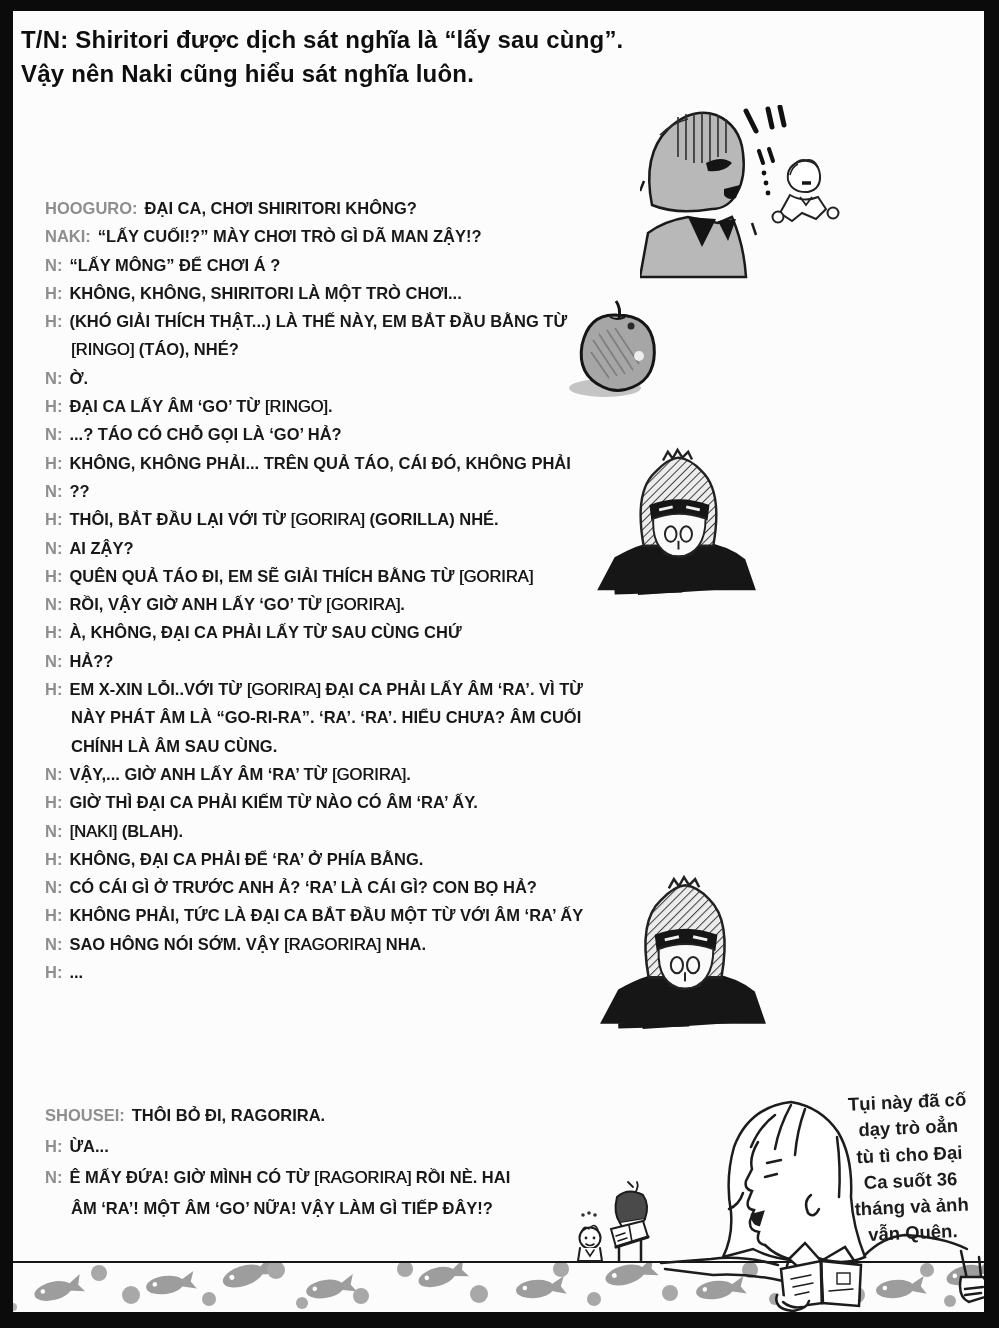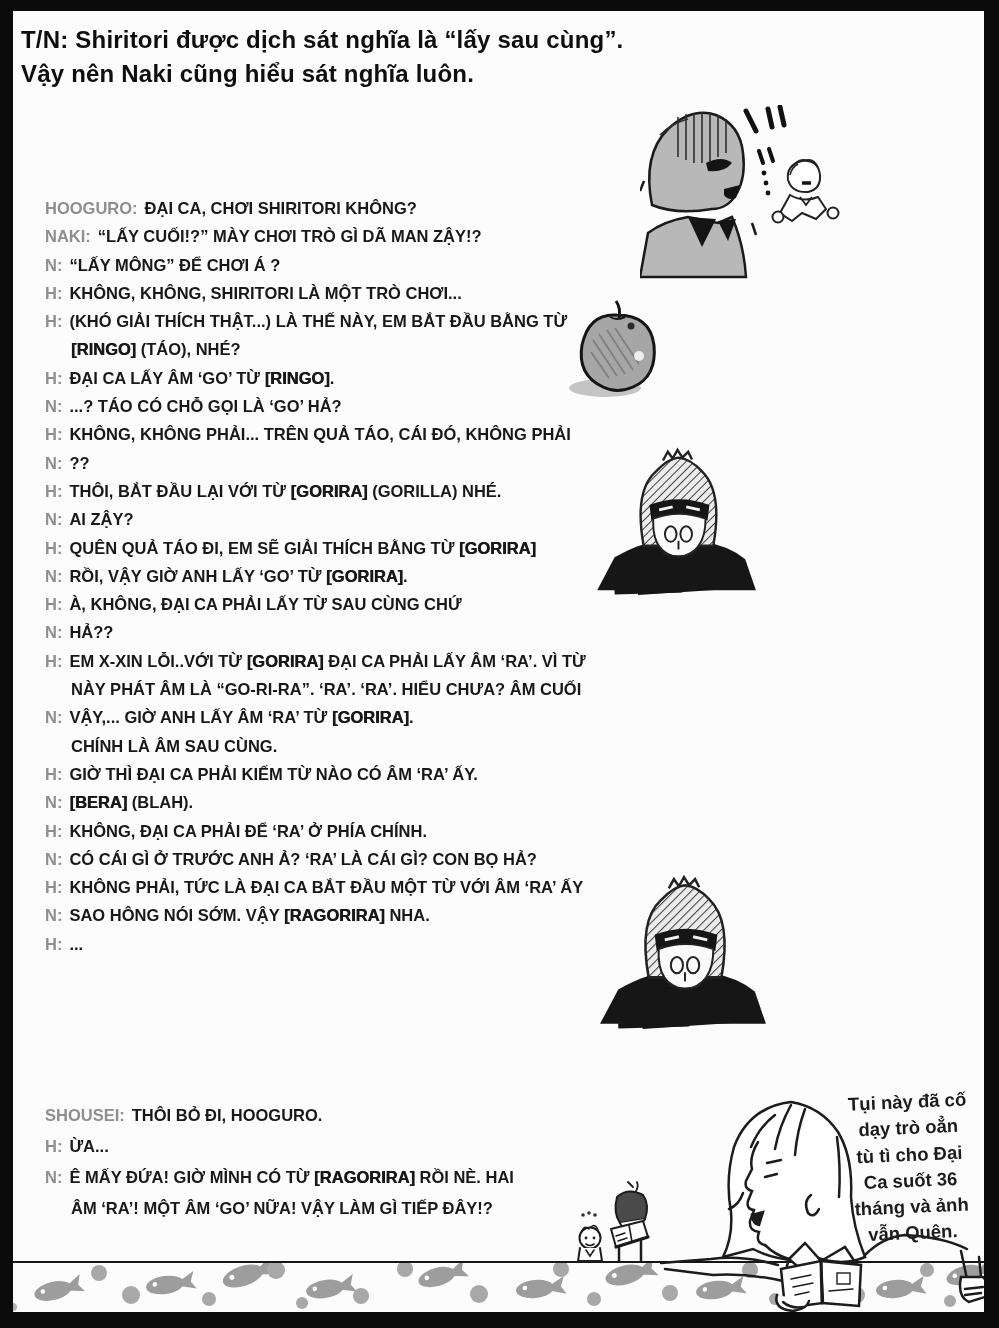--- a/index.html
+++ b/index.html
@@ -11,21 +11,21 @@
       font-size:24px;line-height:34px;letter-spacing:.2px;white-space:nowrap;}
 
   .dblock{position:absolute;left:32px;color:#181818;font-weight:bold;}
   .dblock .dline{white-space:nowrap;}
   #block1{top:183px;font-size:16.5px;}
   #block1 .dline{height:28.3px;line-height:28.3px;}
   #block2{top:1089px;font-size:16.5px;}
   #block2 .dline{height:31px;line-height:31px;}
   .dline .spk{color:#8e8e8e;margin-right:7px;font-weight:bold;}
   .dline.cont{padding-left:26px;}
-  .dline b{font-weight:bold;text-shadow:.5px 0 0 currentColor;}
+  .dline b{font-weight:normal;text-shadow:.5px 0 0 currentColor;}
 
   .sidenote{position:absolute;left:792px;top:1078px;width:210px;text-align:center;
             font-size:18.5px;line-height:26.3px;font-weight:bold;color:#1c1c1c;
             transform:rotate(-2.5deg);z-index:3;}
 
   .sk{position:absolute;}
   #sk-naki{left:627px;top:94px;}
   #sk-apple{left:552px;top:289px;}
   #sk-gorilla1{left:582px;top:434px;}
   #sk-gorilla2{left:585px;top:861px;}
@@ -90,20 +90,23 @@
         <div class="dline">
           <span class="spk">H:</span><span class="txt">KHÔNG, KHÔNG, SHIRITORI LÀ MỘT TRÒ CHƠI...</span>
         </div>
         <div class="dline">
           <span class="spk">H:</span><span class="txt">(KHÓ GIẢI THÍCH THẬT...) LÀ THẾ NÀY, EM BẮT ĐẦU BẰNG TỪ</span>
         </div>
         <div class="dline cont">
           <span class="txt"><b>[RINGO]</b> (TÁO), NHÉ?</span>
         </div>
         <div class="dline">
+          <span class="spk">N:</span><span class="txt">Ờ.</span>
+        </div>
+        <div class="dline">
           <span class="spk">H:</span><span class="txt">ĐẠI CA LẤY ÂM ‘GO’ TỪ <b>[RINGO]</b>.</span>
         </div>
         <div class="dline">
           <span class="spk">N:</span><span class="txt">...? TÁO CÓ CHỖ GỌI LÀ ‘GO’ HẢ?</span>
         </div>
         <div class="dline">
           <span class="spk">H:</span><span class="txt">KHÔNG, KHÔNG PHẢI... TRÊN QUẢ TÁO, CÁI ĐÓ, KHÔNG PHẢI</span>
         </div>
         <div class="dline">
           <span class="spk">N:</span><span class="txt">??</span>
@@ -125,53 +128,53 @@
         </div>
         <div class="dline">
           <span class="spk">N:</span><span class="txt">HẢ??</span>
         </div>
         <div class="dline">
           <span class="spk">H:</span><span class="txt">EM X-XIN LỖI..VỚI TỪ <b>[GORIRA]</b> ĐẠI CA PHẢI LẤY ÂM ‘RA’. VÌ TỪ</span>
         </div>
         <div class="dline cont">
           <span class="txt">NÀY PHÁT ÂM LÀ “GO-RI-RA”. ‘RA’. ‘RA’. HIỂU CHƯA? ÂM CUỐI</span>
         </div>
-        <div class="dline">
-          <span class="spk">N:</span><span class="txt">VẬY,... GIỜ ANH LẤY ÂM ‘RA’ TỪ <b>[GORIRA]</b>.</span>
-        </div>
         <div class="dline cont">
           <span class="txt">CHÍNH LÀ ÂM SAU CÙNG.</span>
         </div>
         <div class="dline">
+          <span class="spk">N:</span><span class="txt">VẬY,... GIỜ ANH LẤY ÂM ‘RA’ TỪ <b>[GORIRA]</b>.</span>
+        </div>
+        <div class="dline">
           <span class="spk">H:</span><span class="txt">GIỜ THÌ ĐẠI CA PHẢI KIẾM TỪ NÀO CÓ ÂM ‘RA’ ẤY.</span>
         </div>
         <div class="dline">
-          <span class="spk">N:</span><span class="txt"><b>[BERA]</b> (BLAH).</span>
-        </div>
-        <div class="dline">
-          <span class="spk">H:</span><span class="txt">KHÔNG, ĐẠI CA PHẢI ĐỂ ‘RA’ Ở PHÍA CHÍNH.</span>
+          <span class="spk">N:</span><span class="txt"><b>[NAKI]</b> (BLAH).</span>
+        </div>
+        <div class="dline">
+          <span class="spk">H:</span><span class="txt">KHÔNG, ĐẠI CA PHẢI ĐỂ ‘RA’ Ở PHÍA BẰNG.</span>
         </div>
         <div class="dline">
           <span class="spk">N:</span><span class="txt">CÓ CÁI GÌ Ở TRƯỚC ANH Ả? ‘RA’ LÀ CÁI GÌ? CON BỌ HẢ?</span>
         </div>
         <div class="dline">
           <span class="spk">H:</span><span class="txt">KHÔNG PHẢI, TỨC LÀ ĐẠI CA BẮT ĐẦU MỘT TỪ VỚI ÂM ‘RA’ ẤY</span>
         </div>
         <div class="dline">
           <span class="spk">N:</span><span class="txt">SAO HÔNG NÓI SỚM. VẬY <b>[RAGORIRA]</b> NHA.</span>
         </div>
         <div class="dline">
           <span class="spk">H:</span><span class="txt">...</span>
         </div>
       </div>
 
     <div class="dblock" id="block2">
 
     <div class="dline">
-          <span class="spk">SHOUSEI:</span><span class="txt">THÔI BỎ ĐI, HOOGURO.</span>
+          <span class="spk">SHOUSEI:</span><span class="txt">THÔI BỎ ĐI, RAGORIRA.</span>
         </div>
         <div class="dline">
           <span class="spk">H:</span><span class="txt">ỪA...</span>
         </div>
         <div class="dline">
           <span class="spk">N:</span><span class="txt">Ê MẤY ĐỨA! GIỜ MÌNH CÓ TỪ <b>[RAGORIRA]</b> RỒI NÈ. HAI</span>
         </div>
         <div class="dline cont">
           <span class="txt">ÂM ‘RA’! MỘT ÂM ‘GO’ NỮA! VẬY LÀM GÌ TIẾP ĐÂY!?</span>
         </div>

